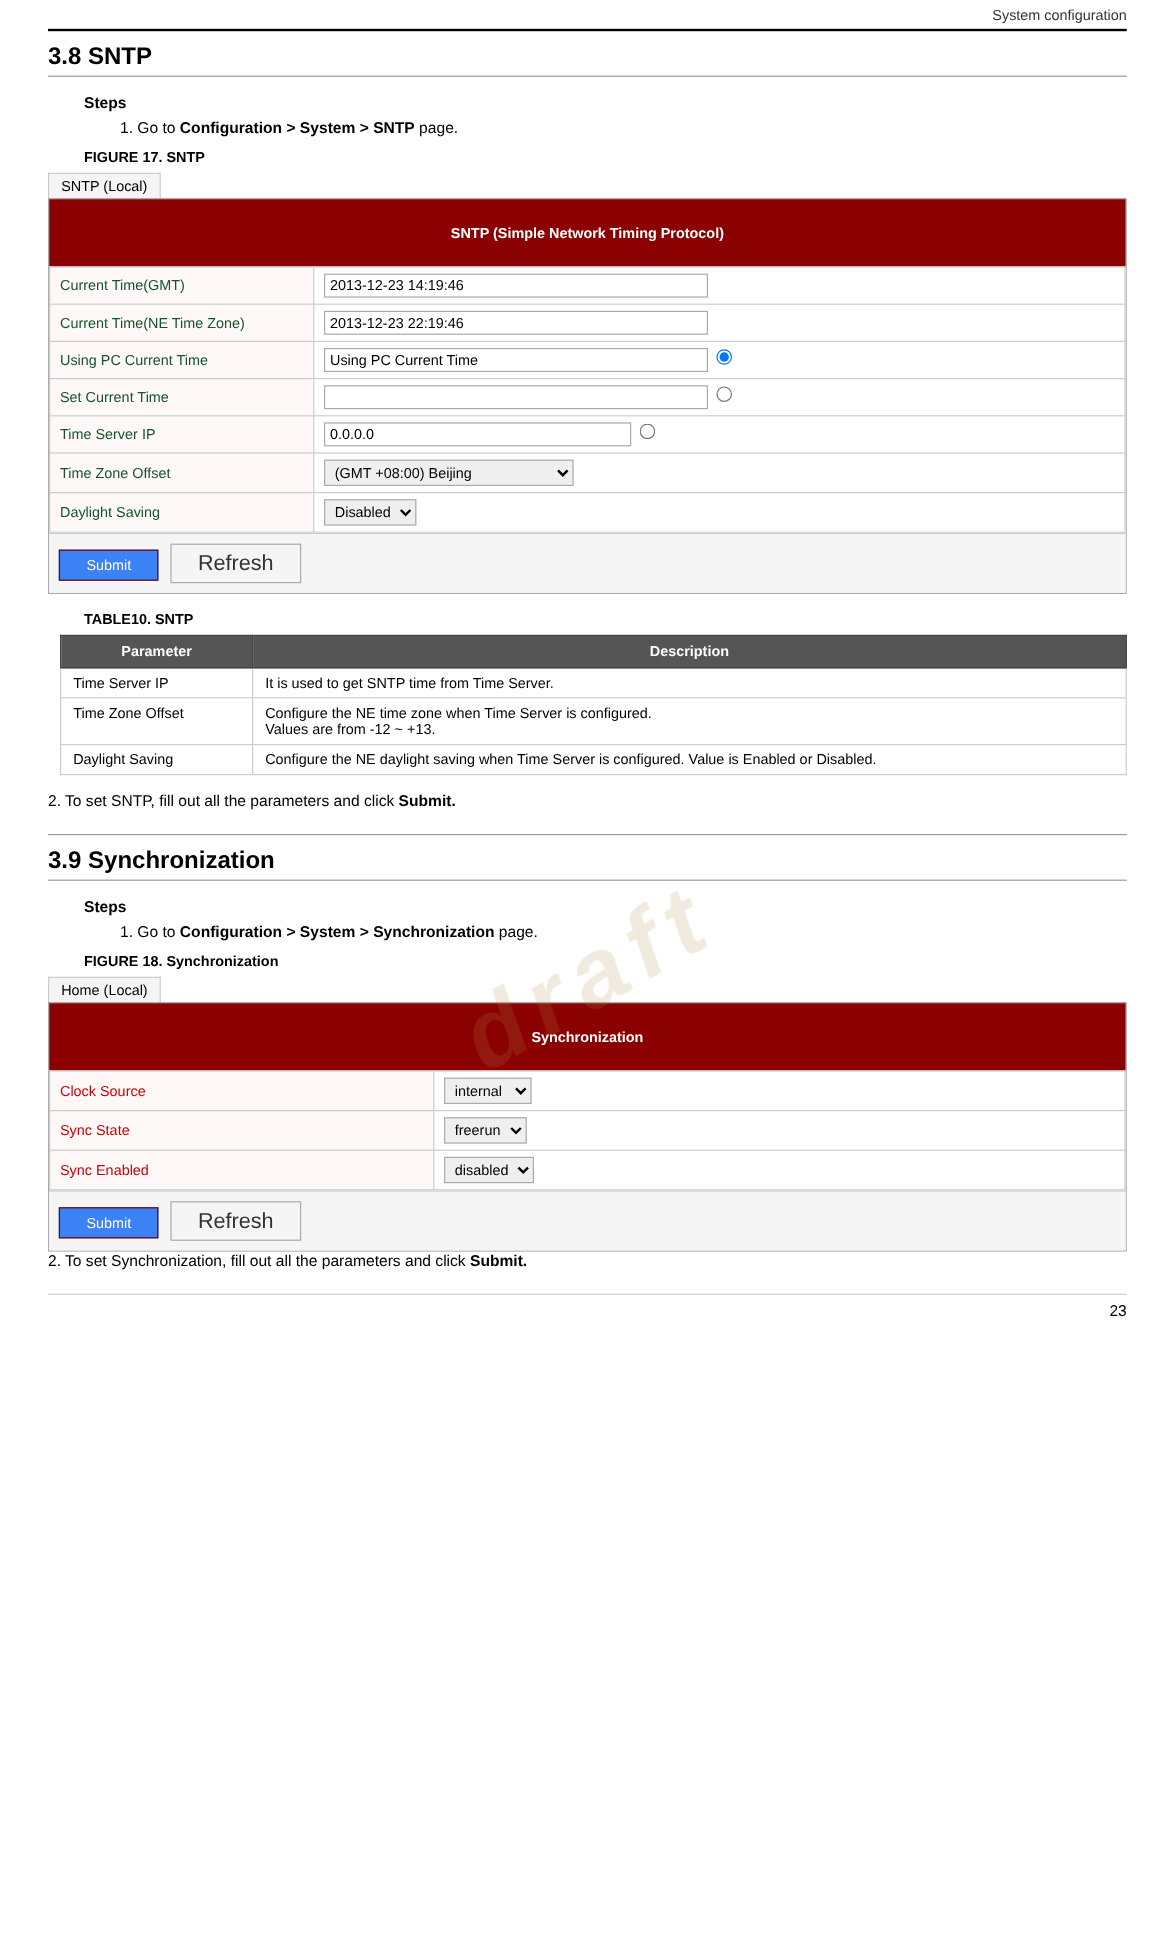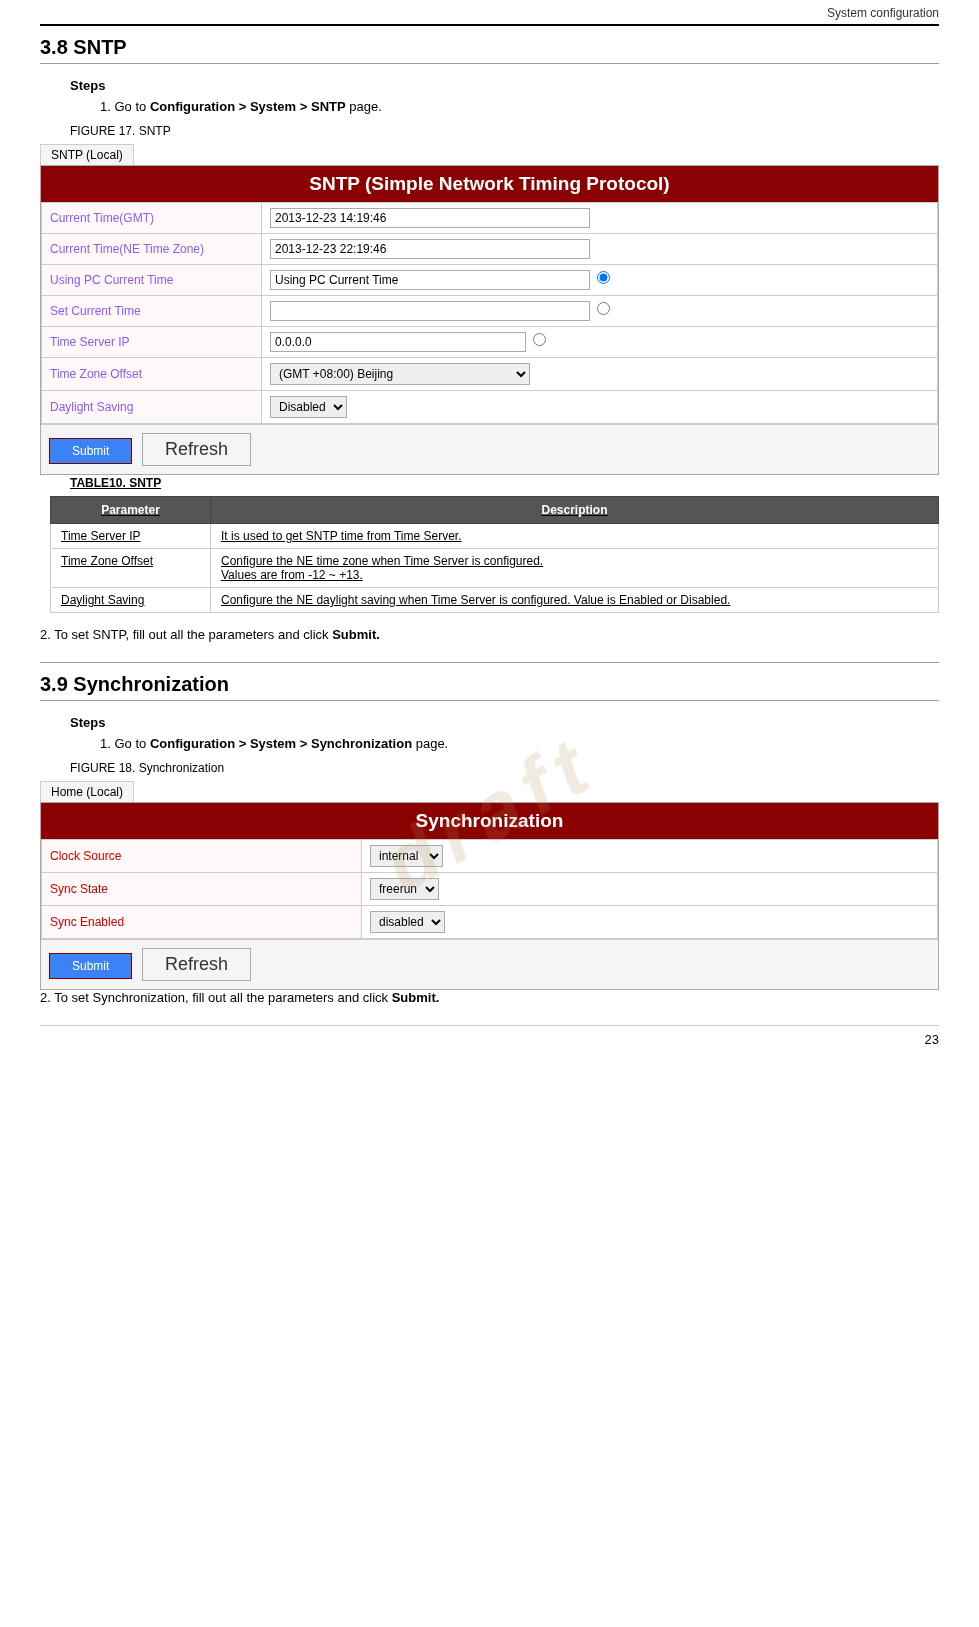--- a/index.html
+++ b/index.html
@@ -40,21 +40,21 @@
     .step-text {
       margin-left: 60px;
       margin-bottom: 10px;
       font-size: 13px;
     }
 
     .step-text b { font-weight: bold; }
 
     .figure-label {
       font-size: 12px;
-      font-weight: normal;
+      font-weight: bold;
       margin-left: 30px;
       margin-bottom: 6px;
     }
 
     .panel-tab {
       display: inline-block;
       background: #f5f5f5;
       border: 1px solid #ccc;
       border-bottom: none;
       padding: 3px 10px;
@@ -63,39 +63,39 @@
     }
 
     .panel-body {
       border: 1px solid #aaa;
     }
 
     .panel-title-bar {
       background: #8b0000;
       color: #fff;
       text-align: center;
-      padding: 7px;
-      font-size: 19px;
+      padding: 21px;
+      font-size: 12px;
       font-weight: bold;
     }
 
     .form-table {
       width: 100%;
       border-collapse: collapse;
     }
 
     .form-table tr td {
       border: 1px solid #ccc;
       padding: 5px 8px;
       font-size: 12px;
     }
 
     .form-table tr td:first-child {
       background: #fff8f8;
-      color: #8b5cf6;
+      color: #14532d;
       width: 220px;
       font-weight: normal;
     }
 
     .form-table tr td:last-child {
       background: #fff;
     }
 
     .form-input {
       border: 1px solid #aaa;
@@ -269,21 +269,21 @@
         <tr>
           <td>Time Server IP</td>
           <td>
             <input class="form-input" type="text" value="0.0.0.0" style="width: 256px;">
             <input type="radio" class="radio-input" style="">
           </td>
         </tr>
         <tr>
           <td>Time Zone Offset</td>
           <td>
-            <select class="form-select" style="width:260px;">
+            <select class="form-select" style="width:208px;">
               <option>(GMT +08:00) Beijing</option>
             </select>
           </td>
         </tr>
         <tr>
           <td>Daylight Saving</td>
           <td>
             <select class="form-select">
               <option>Disabled</option>
               <option>Enabled</option>
@@ -292,21 +292,21 @@
         </tr>
       </tbody>
         </table>
       <div class="button-row">
         <button class="btn-submit">Submit</button>
         <button class="btn-refresh">Refresh</button>
       </div>
     </div>
   </div>
 
-  <div style="margin-top:1px;text-decoration:underline;">
+  <div style="margin-top:14px;">
     <div class="table-label">
       <span>TABLE10.</span><span> SNTP</span>
     </div>
     <table class="data-table">
       <thead>
         <tr>
           <th>Parameter</th>
           <th>Description</th>
         </tr>
       </thead>

